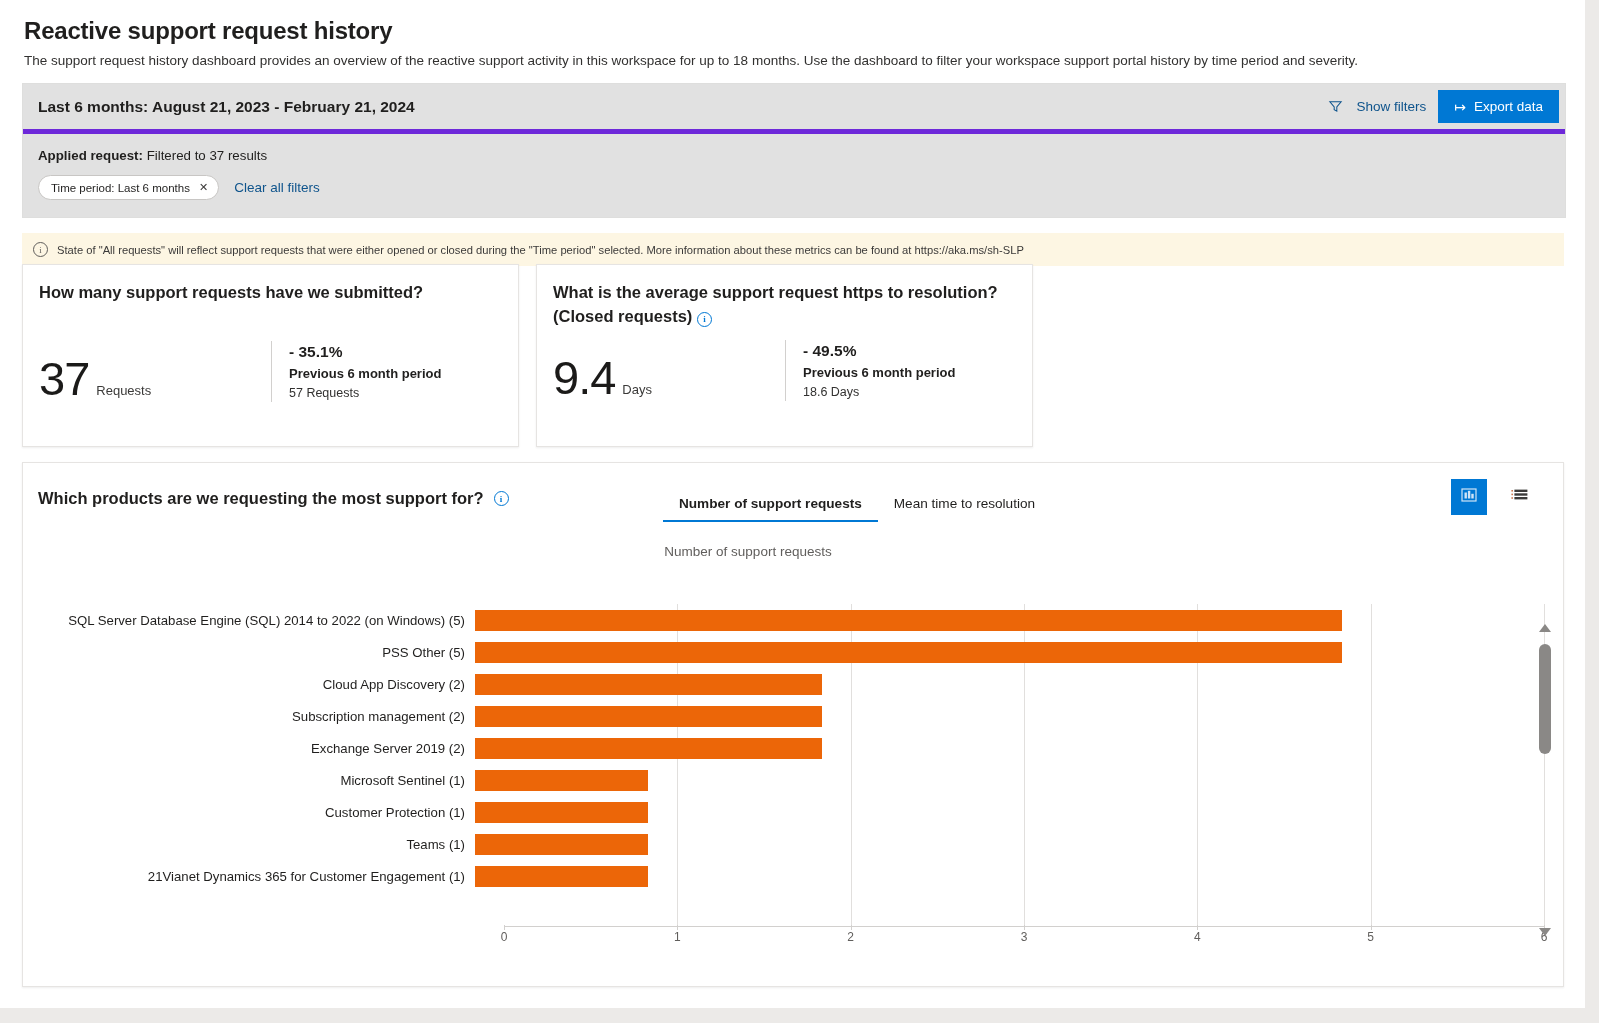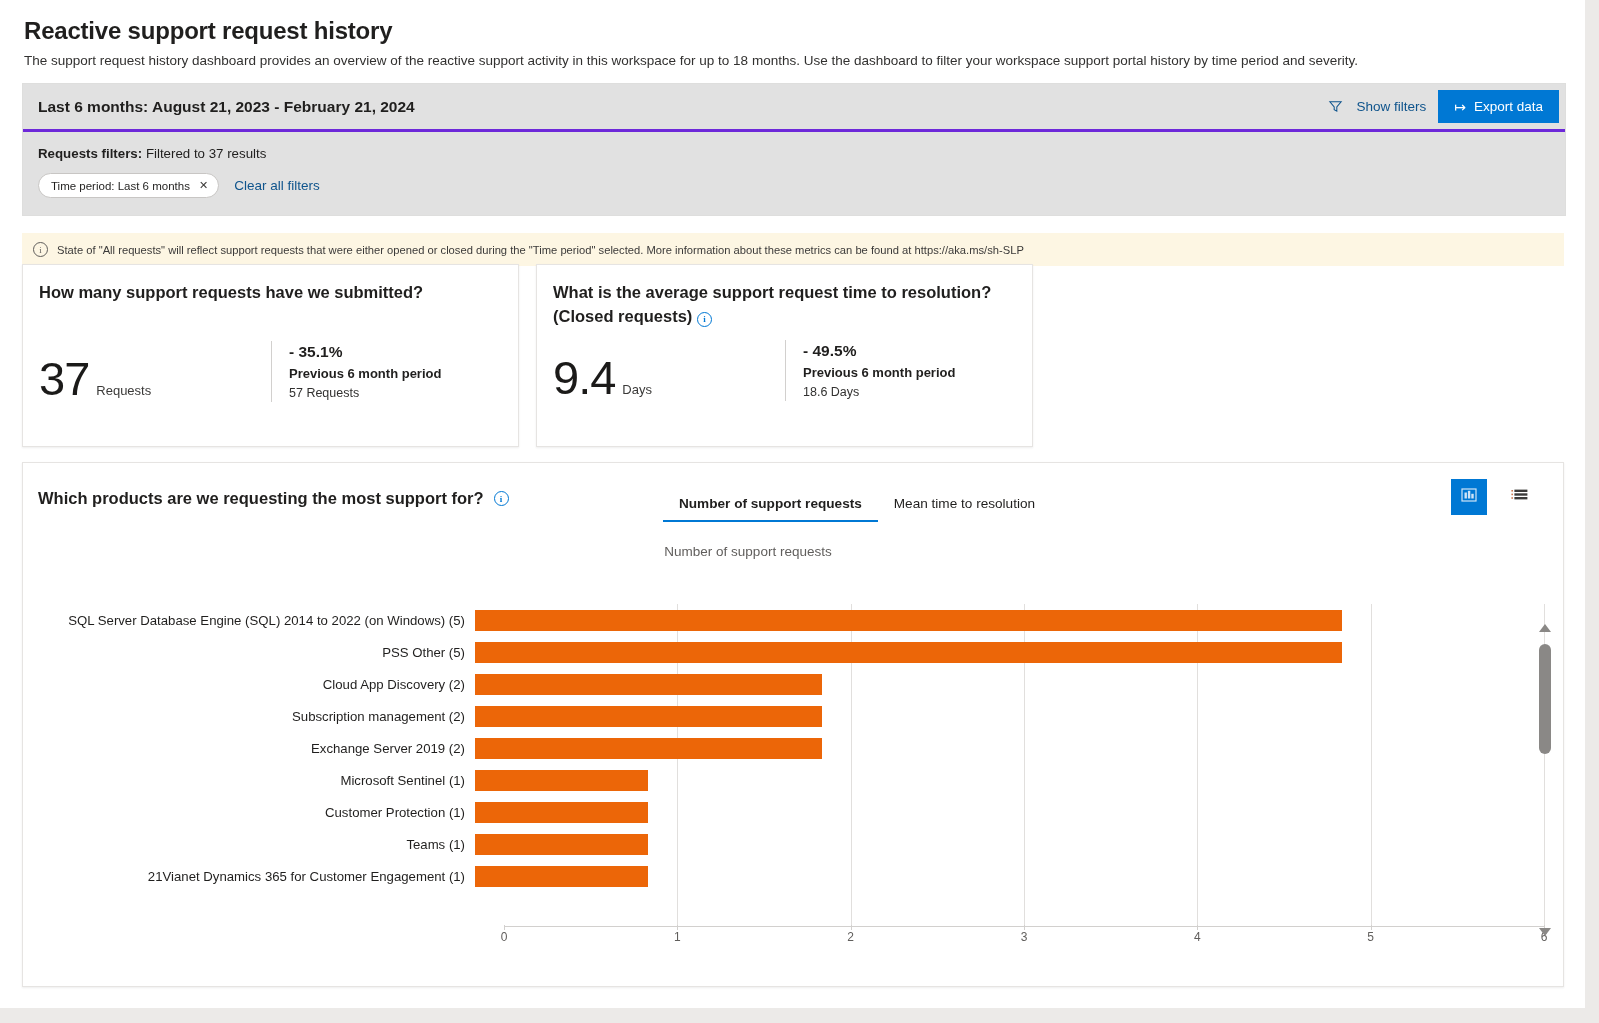--- a/index.html
+++ b/index.html
@@ -47,21 +47,21 @@
     position: absolute;
     left: 22px; top: 83px;
     width: 1542px;
     background: #e1e1e1;
     border: 1px solid #dededd;
   }
   .filter-head {
     height: 45px;
     display: flex; align-items: center;
     padding: 0 6px 0 15px;
-    border-bottom: 3px solid #6d28d9;
+    border-bottom: 5px solid #6d28d9;
     background: #e1e1e1;
   }
   .filter-range {
     font-size: 15.5px;
     font-weight: 700;
     color: #201f1e;
     flex: 1;
   }
   .show-filters {
     display: flex; align-items: center; gap: 13px;
@@ -347,21 +347,21 @@
       </div>
 
       <button class="export-btn">
         <span class="arrow">↦</span>
         <span>Export data</span>
       </button>
     </div>
 
     <div class="filter-body">
       <div class="applied-line">
-        <b>Requests filters:</b>
+        <b>Applied request:</b>
         <span>Filtered to 37 results</span>
       </div>
       <div class="chips-row">
         <span class="chip">
           <span>Time period: Last 6 months</span>
           <span class="x">✕</span>
         </span>
         <span class="clear-all">Clear all filters</span>
       </div>
     </div>
@@ -382,21 +382,21 @@
       <div class="kpi-compare">
         <div class="kpi-delta">- 35.1%</div>
         <div class="kpi-prev">Previous 6 month period</div>
         <div class="kpi-prev-val">57 Requests</div>
       </div>
     </div>
   </div>
 
   <div class="kpi" id="kpi2">
     <div class="kpi-title">
-      <span>What is the average support request time to resolution?</span><span class="sub">(Closed requests)</span>
+      <span>What is the average support request https to resolution?</span><span class="sub">(Closed requests)</span>
       <span class="icircle blue">i</span>
     </div>
     <div class="kpi-body">
       <div class="kpi-main">
         <span class="kpi-value">9.4</span>
         <span class="kpi-unit">Days</span>
       </div>
       <div class="kpi-compare">
         <div class="kpi-delta">- 49.5%</div>
         <div class="kpi-prev">Previous 6 month period</div>

